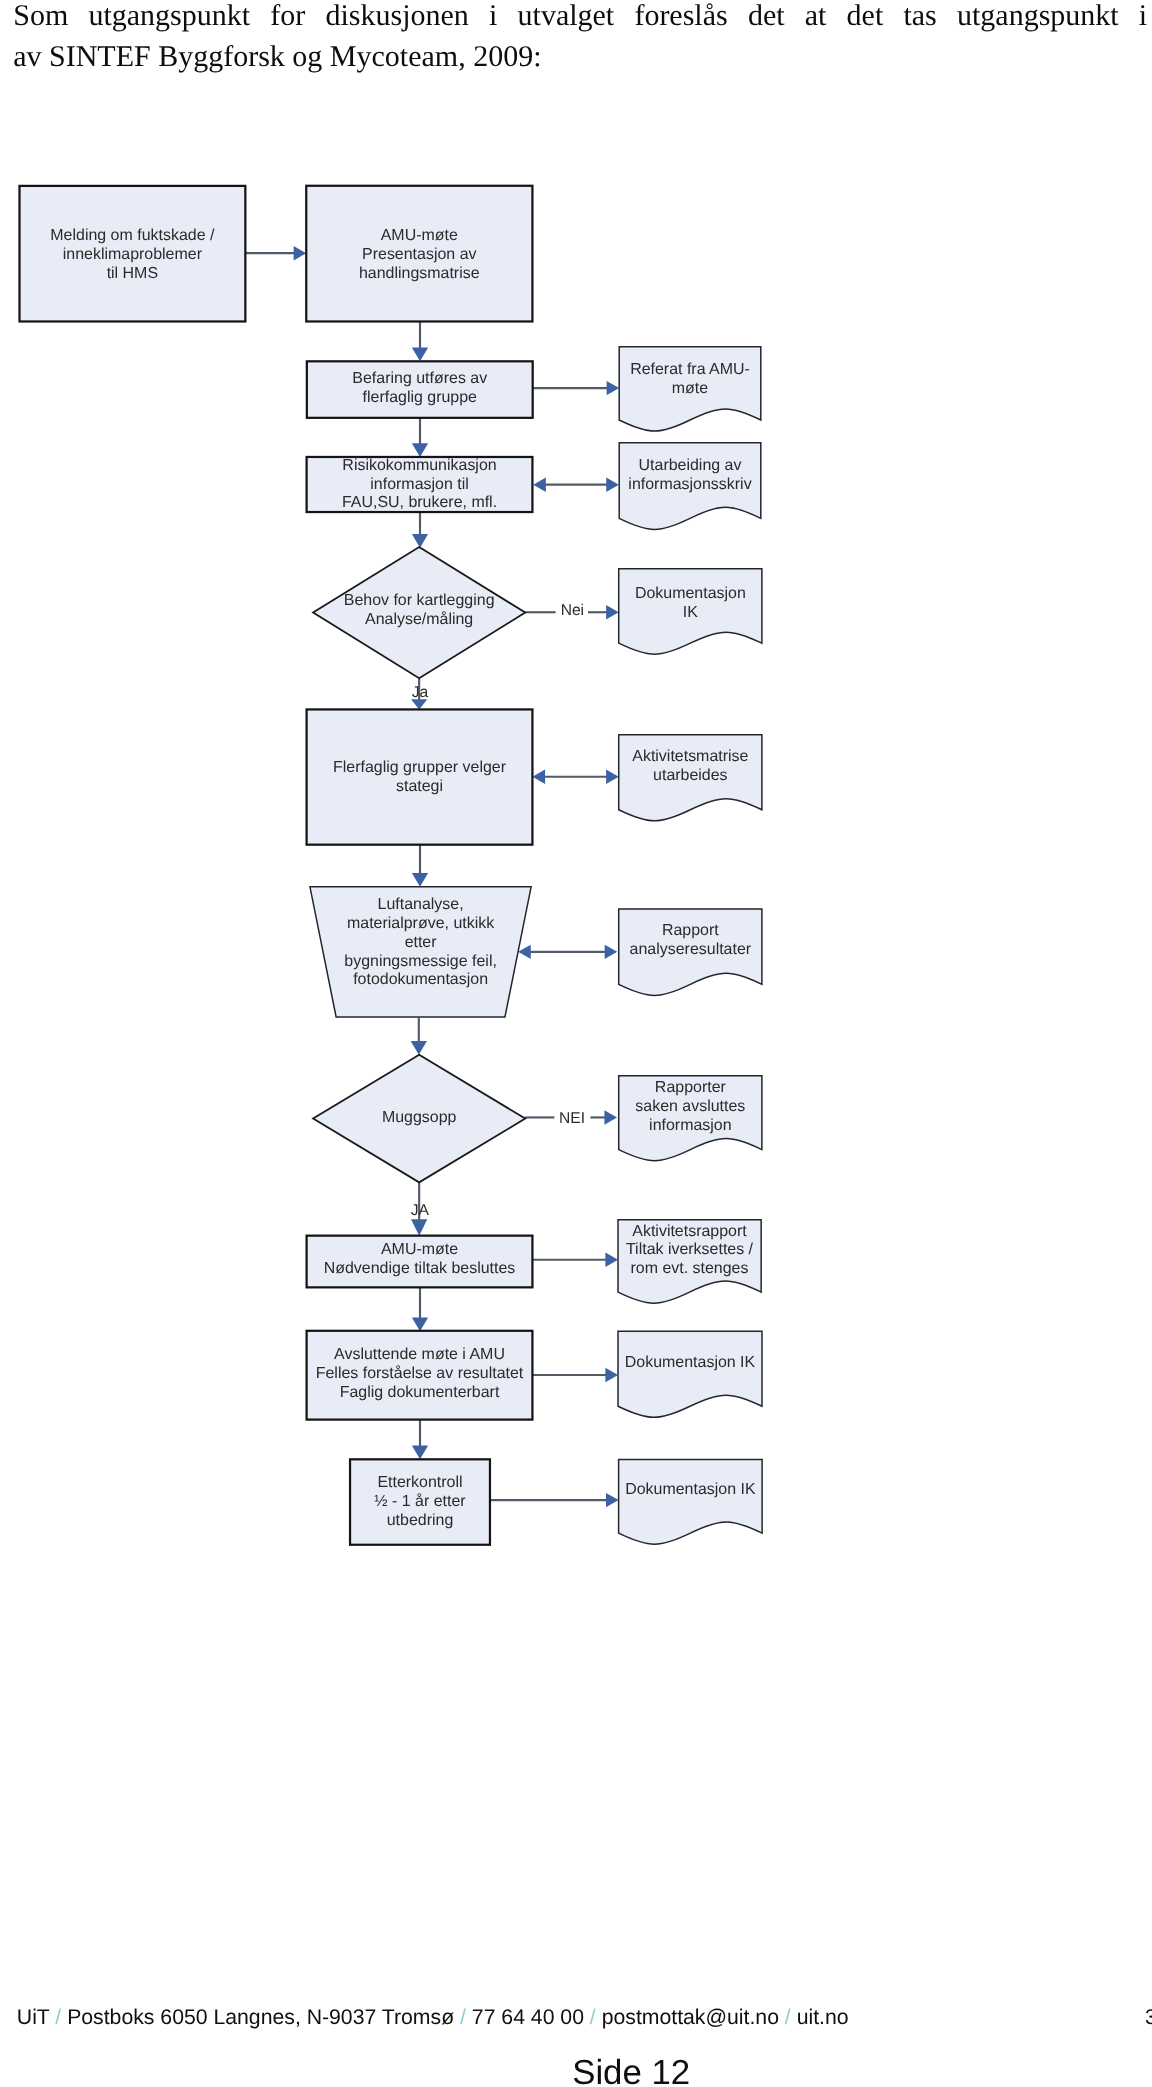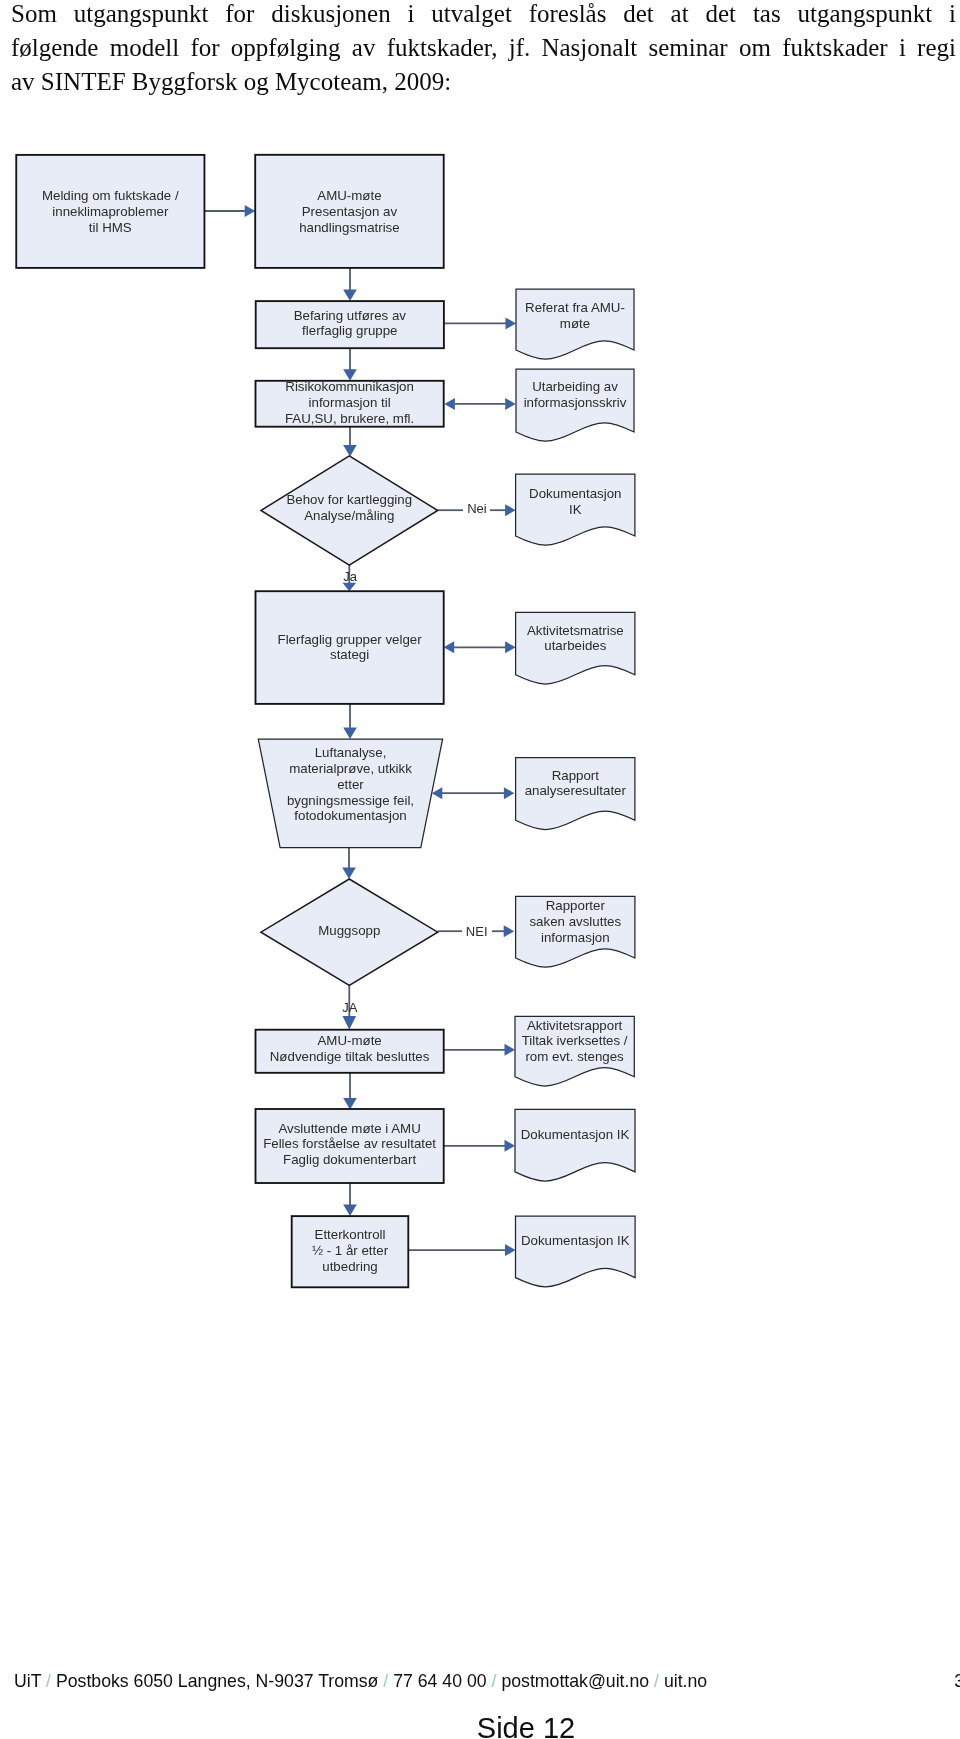--- a/index.html
+++ b/index.html
@@ -28,21 +28,20 @@
   #pageno{position:absolute;right:9px;top:0;font-family:"Liberation Sans",sans-serif;
           font-size:17.7px;line-height:20px;color:#0f0f0f;}
   #sidenum{position:absolute;left:0;top:1712px;width:1052px;text-align:center;
            font-family:"Liberation Sans",sans-serif;font-size:29px;line-height:32px;color:#0f0f0f;}
 </style>
 </head>
 <body>
 
 <div id="intro">
   <div class="jl">Som utgangspunkt for diskusjonen i utvalget foreslås det at det tas utgangspunkt i</div>
-  <div class="jl">følgende modell for oppfølging av fuktskader, jf. Nasjonalt seminar om fuktskader i regi</div>
   <div class="ll">av SINTEF Byggforsk og Mycoteam, 2009:</div>
 </div>
 
 <div id="chart">
     <svg width="700" height="1320" viewBox="0 0 700 1320">
       <g>
         <line class="conn" x1="204.4" y1="199" x2="246.27499999999998" y2="199"></line>
         <path class="ahead" d="M255.2,199 L244.7,193 L244.7,205 Z"></path>
         <line class="conn" x1="350" y1="255.9" x2="350" y2="279.32500000000005"></line>
         <path class="ahead" d="M350,289.1 L343.2,277.6 L356.8,277.6 Z"></path>

